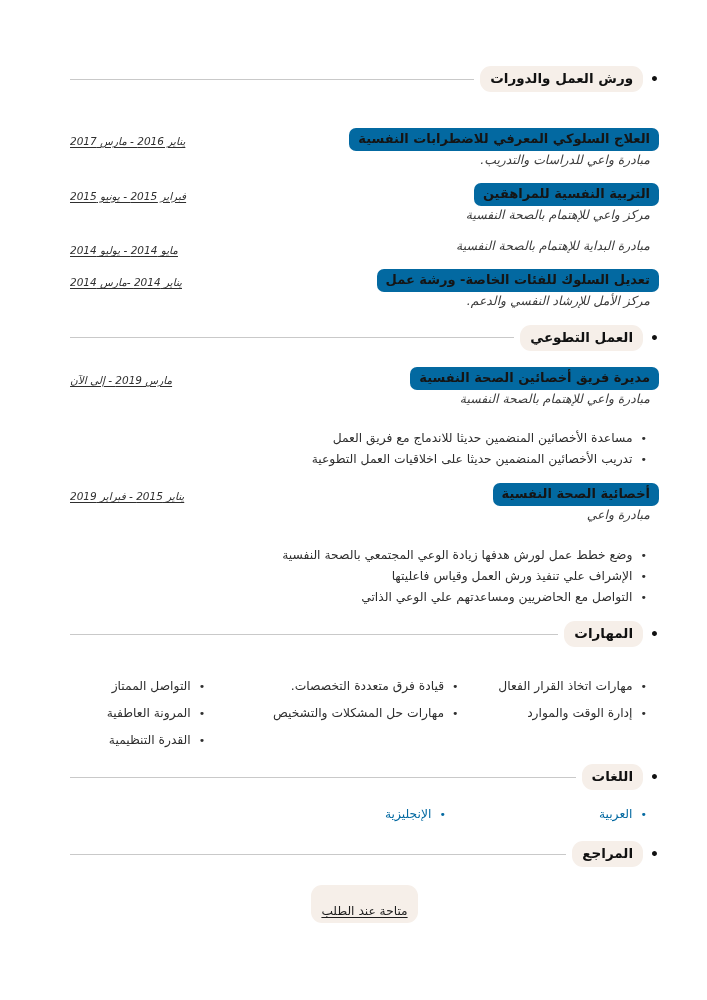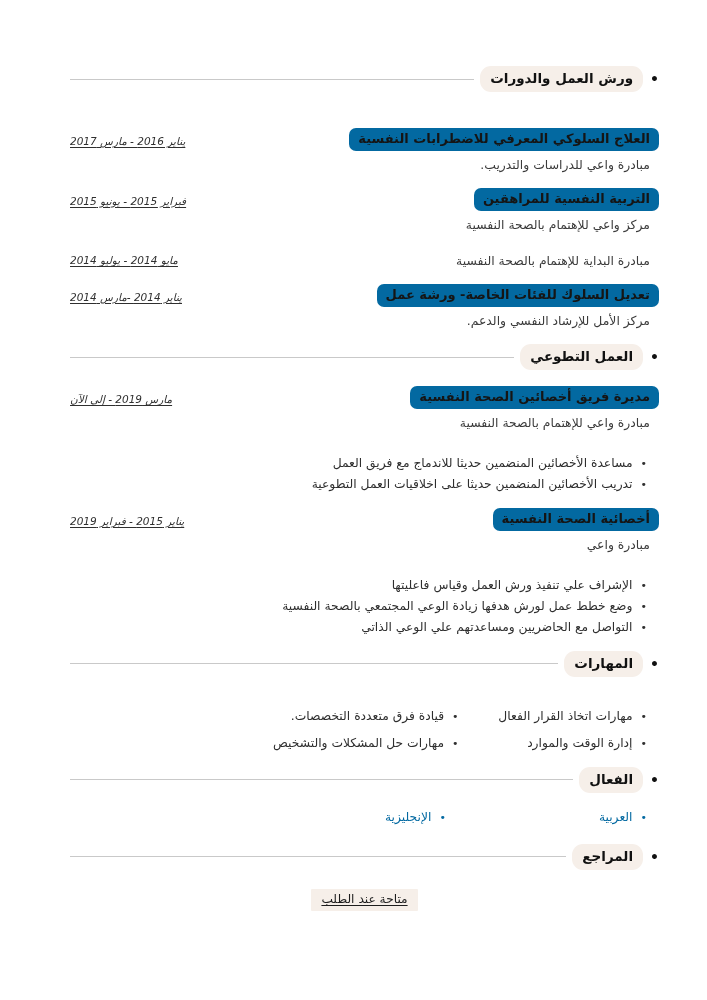--- a/index.html
+++ b/index.html
@@ -27,21 +27,21 @@
   }
   .sec-line { flex:1; height:1px; background:#c9c9c9; margin-right:6px; }
 
   
   .entry { display:flex; margin-bottom:13px; }
   .entry-main { flex:1; text-align:right; }
   .entry-title {
     display:inline-block; background:#0369a1; border-radius:7px;
     padding:3px 9px 5px; font-weight:700; font-size:13px; color:#151515;
   }
-  .entry-org { margin-top:5px; padding-right:9px; font-size:12.4px; color:#3b3b3b; line-height:1.5; }
+  .entry-org { padding-right:9px; font-size:12.4px; color:#3b3b3b; line-height:1.5;font-style:italic; }
   .entry-date {
     width:140px; flex:0 0 140px; padding-top:7px;
     font-size:10.5px; font-style:italic; color:#2f2f2f;
     text-align:left;
   }
   .entry-date .date-text { text-decoration:underline; text-underline-offset:2px;margin-top:25px; }
 
   .entry-bullets { list-style:none; margin-top:20px; padding-right:12px; }
   .entry-bullets li { font-size:12.3px; color:#2e2e2e; line-height:20px; text-align:right; }
   .li-bullet { margin-left:8px; font-size:11px; }
@@ -60,22 +60,22 @@
 
   
   .lang-grid { display:grid; grid-template-columns:32% 68%; }
   .lang-cell-1 { padding-right:12px; }
   .lang-cell-2 { text-align:left; padding-left:315px; }
   .lang-item { font-size:12.3px; color:#0369a1; line-height:24px; white-space:nowrap; }
 
   
   .ref-note-wrap { text-align:center; margin-top:18px; }
   .ref-note {
-    display:inline-block; background:#f6efe9; border-radius:1px;
-    padding:3px 10px 5px; font-size:12.2px; color:#1d1d1d;
+    display:inline-block; background:#f6efe9; border-radius:11px;
+    padding:19px 10px 5px; font-size:12.2px; color:#1d1d1d;
     text-decoration:underline; text-underline-offset:2px;
   }
 </style>
 </head>
 <body>
 
 <div class="page">
 
   <div class="section-header hdr-workshops">
     <span class="sec-bullet">•</span>
@@ -130,22 +130,22 @@
       </ul>
     </div>
     <div class="entry-date"><span class="date-text">مارس 2019 - إلى الآن</span></div>
   </div>
 
   <div class="entry">
     <div class="entry-main">
       <span class="entry-title">أخصائية الصحة النفسية</span>
       <div class="entry-org">مبادرة واعي</div>
       <ul class="entry-bullets">
+        <li><span class="li-bullet">•</span><span>وضع خطط عمل لورش هدفها زيادة الوعي المجتمعي بالصحة النفسية</span></li>
         <li><span class="li-bullet">•</span><span>الإشراف علي تنفيذ ورش العمل وقياس فاعليتها</span></li>
-        <li><span class="li-bullet">•</span><span>وضع خطط عمل لورش هدفها زيادة الوعي المجتمعي بالصحة النفسية</span></li>
         <li><span class="li-bullet">•</span><span>التواصل مع الحاضريين ومساعدتهم علي الوعي الذاتي</span></li>
       </ul>
     </div>
     <div class="entry-date"><span class="date-text">يناير 2015 - فبراير 2019</span></div>
   </div>
 
   <div class="section-header hdr-skills">
     <span class="sec-bullet">•</span>
     <span class="sec-label">المهارات</span>
     <span class="sec-line"></span>
@@ -153,25 +153,30 @@
 
   <div class="skills-grid">
     <div class="skill-col">
       <div class="skill-item"><span class="li-bullet">•</span><span>مهارات اتخاذ القرار الفعال</span></div>
       <div class="skill-item"><span class="li-bullet">•</span><span>إدارة الوقت والموارد</span></div>
     </div>
     <div class="skill-col">
       <div class="skill-item"><span class="li-bullet">•</span><span>قيادة فرق متعددة التخصصات.</span></div>
       <div class="skill-item"><span class="li-bullet">•</span><span>مهارات حل المشكلات والتشخيص</span></div>
     </div>
+    <div class="skill-col">
+      <div class="skill-item"><span class="li-bullet">•</span><span>التواصل الممتاز</span></div>
+      <div class="skill-item"><span class="li-bullet">•</span><span>المرونة العاطفية</span></div>
+      <div class="skill-item"><span class="li-bullet">•</span><span>القدرة التنظيمية</span></div>
+    </div>
   </div>
 
   <div class="section-header hdr-languages">
     <span class="sec-bullet">•</span>
-    <span class="sec-label">الفعال</span>
+    <span class="sec-label">اللغات</span>
     <span class="sec-line"></span>
   </div>
 
   <div class="lang-grid">
     <div class="lang-cell-1">
       <div class="lang-item"><span class="li-bullet">•</span><span>العربية</span></div>
     </div>
     <div class="lang-cell-2">
       <div class="lang-item"><span class="li-bullet">•</span><span>الإنجليزية</span></div>
     </div>

